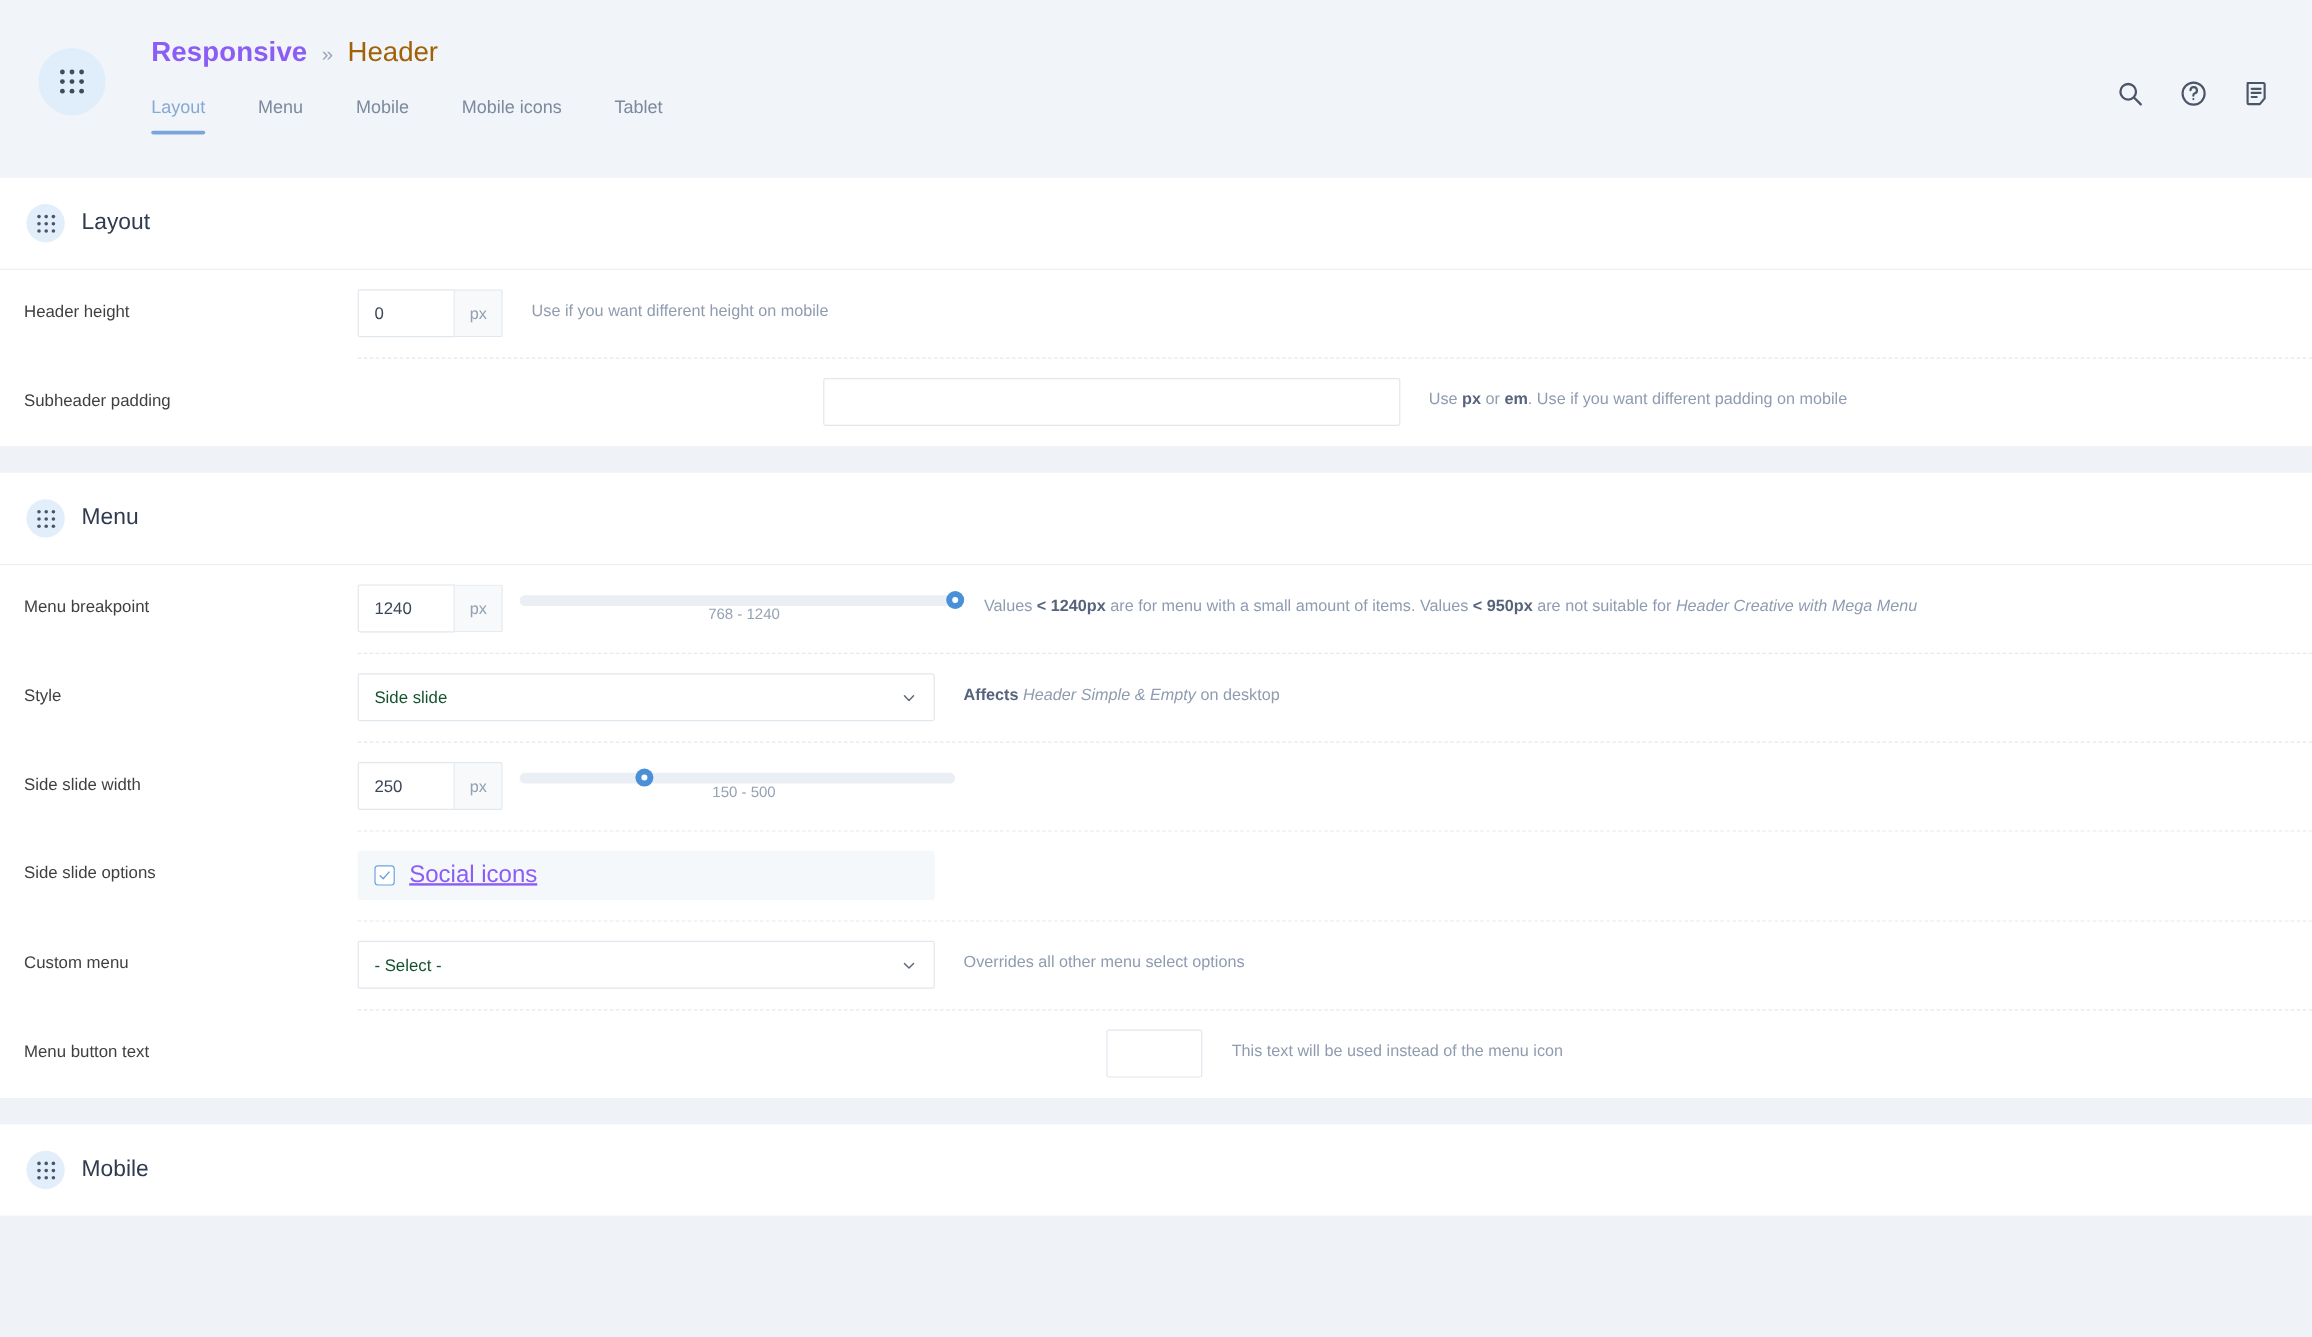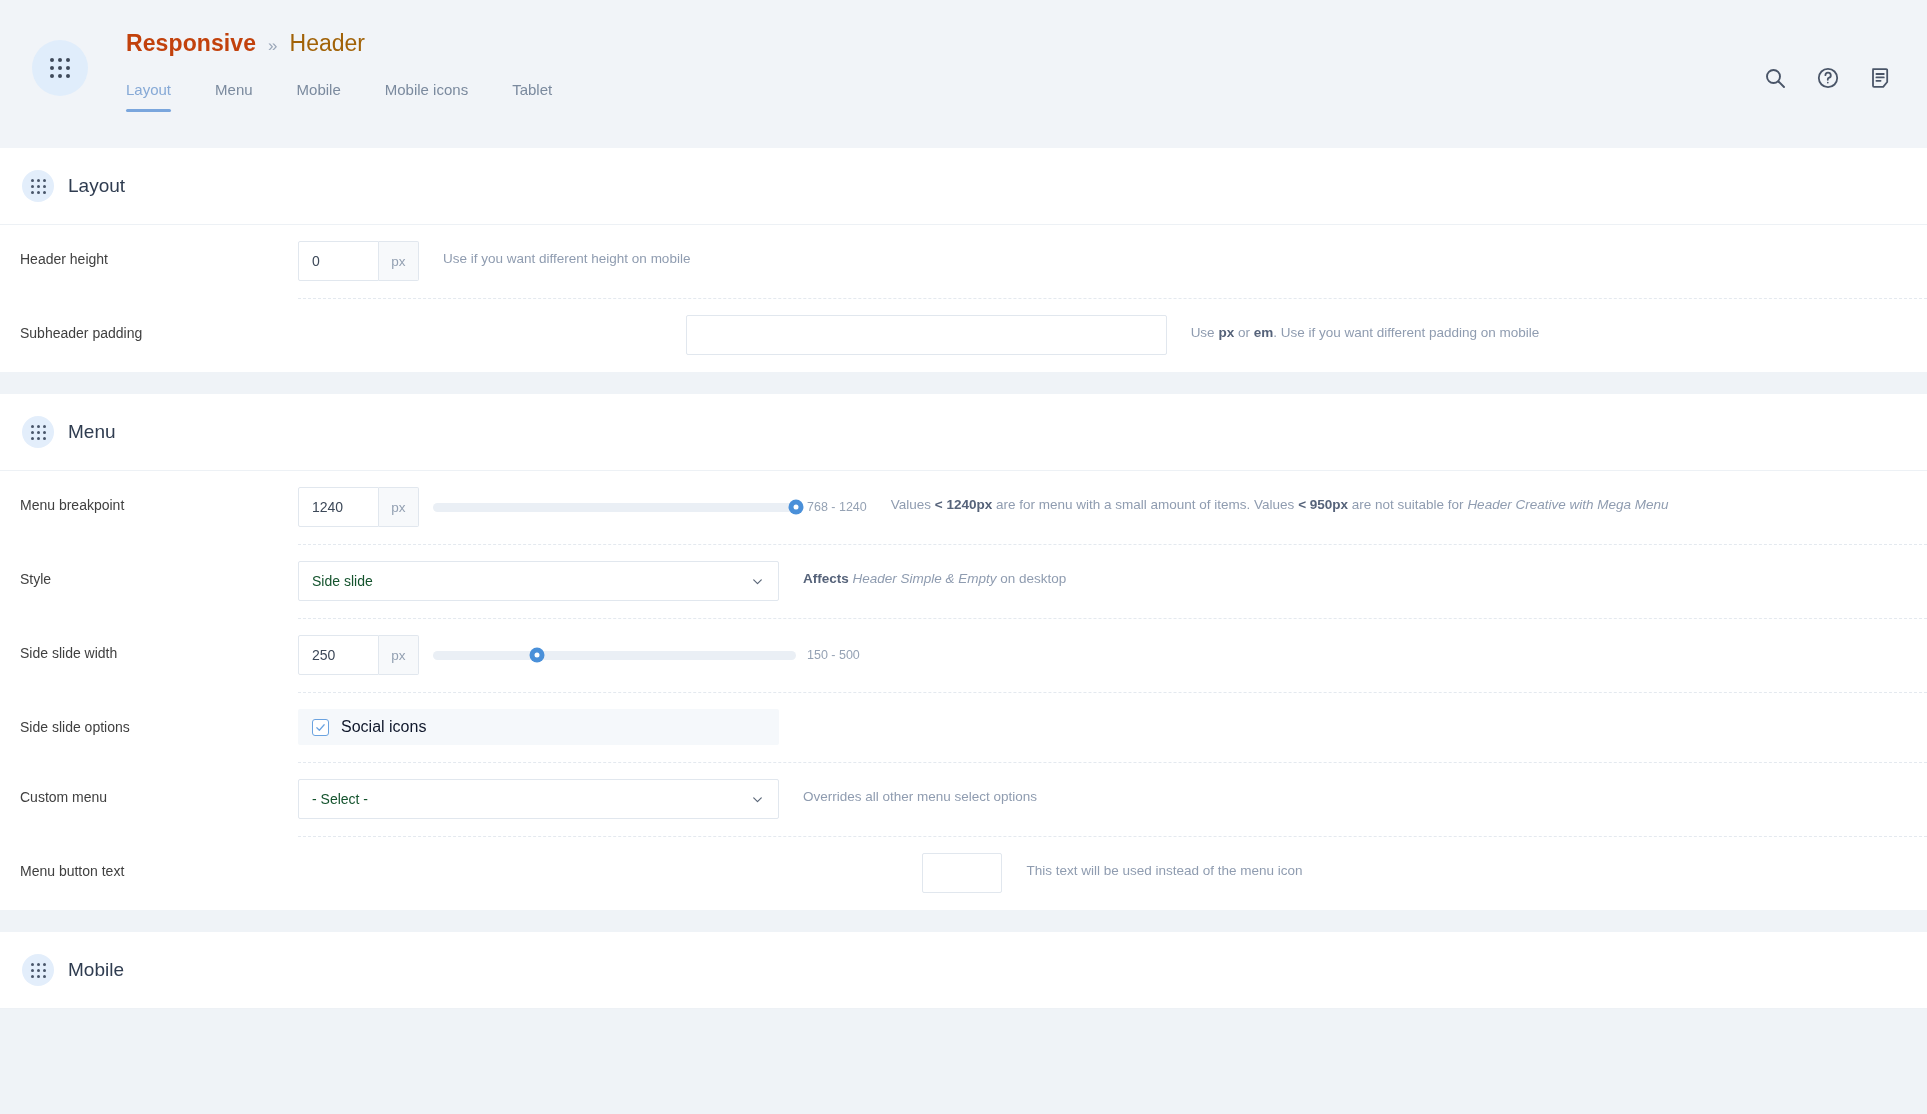--- a/index.html
+++ b/index.html
@@ -32,21 +32,21 @@
     display: grid;
     grid-template-columns: repeat(3, 4px);
     grid-template-rows: repeat(3, 4px);
     gap: 4px;
   }
   .dot-grid i { display: block; width: 4px; height: 4px; border-radius: 50%; background: #4a5568; }
   .logo-dots i { background: #3f4a5a; }
 
   .topbar-main { margin-left: 38px; padding-top: 30px; }
   .crumbs { display: flex; align-items: baseline; gap: 12px; }
-  .crumb-root { font-size: 23px; font-weight: bold; color: #c2410c; letter-spacing: .1px; }
+  .crumb-root { font-size: 23px; font-weight: bold; color: #8b5cf6; letter-spacing: .1px; }
   .crumb-sep { font-size: 17px; color: #9aa6b8; }
   .crumb-leaf { font-size: 23px; color: #a16207; }
 
   .tabs { display: flex; gap: 0; margin-top: 18px; }
   .tab {
     font-size: 15px;
     color: #7b8a9e;
     padding: 6px 0 14px 0;
     margin-right: 44px;
     position: relative;
@@ -167,21 +167,21 @@
     position: relative;
   }
   .select-box .chev {
     position: absolute;
     right: 14px;
     width: 13px; height: 13px;
     color: #5a6678;
   }
 
   
-  .slider-wrap { display: flex; align-items: center; margin-left: 14px; }
+  .slider-wrap { display: flex; align-items: center; margin-left: 14px; flex-direction: column; }
   .slider-track {
     width: 363px; height: 9px;
     background: #eaeff5;
     border-radius: 5px;
     position: relative;
     cursor: pointer;
   }
   .slider-handle {
     position: absolute;
     top: 50%;
@@ -217,21 +217,21 @@
   }
   .checkbox {
     width: 17px; height: 17px;
     border: 1.6px solid #6ba3e0;
     border-radius: 3px;
     background: #fff;
     display: flex; align-items: center; justify-content: center;
     flex: 0 0 auto;
   }
   .checkbox svg { width: 11px; height: 11px; color: #6ba3e0; }
-  .check-label { font-size: 16px; color: #0f172a; }
+  .check-label { font-size: 20px; color: #8b5cf6; text-decoration: underline; }
 </style>
 </head>
 <body>
 
 <div class="topbar">
   <div class="topbar-logo">
     <span class="dot-grid logo-dots">
       <i></i>
         <i></i>
         <i></i>

